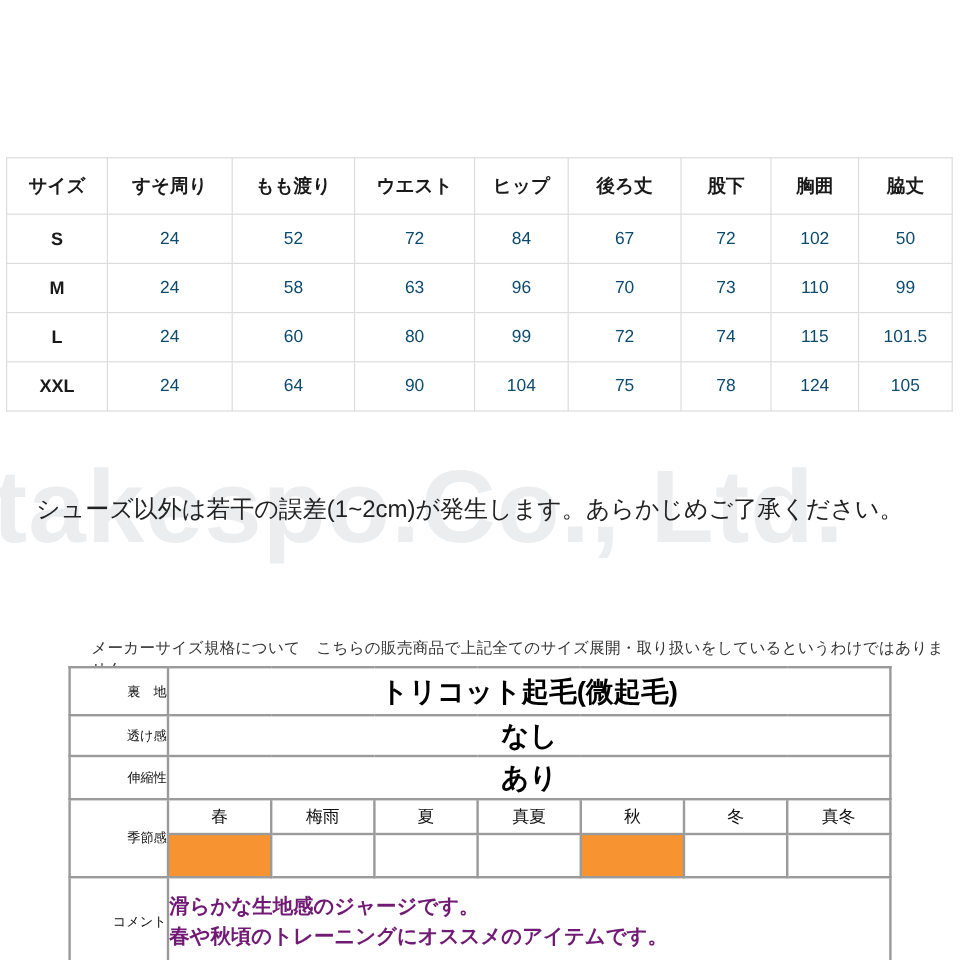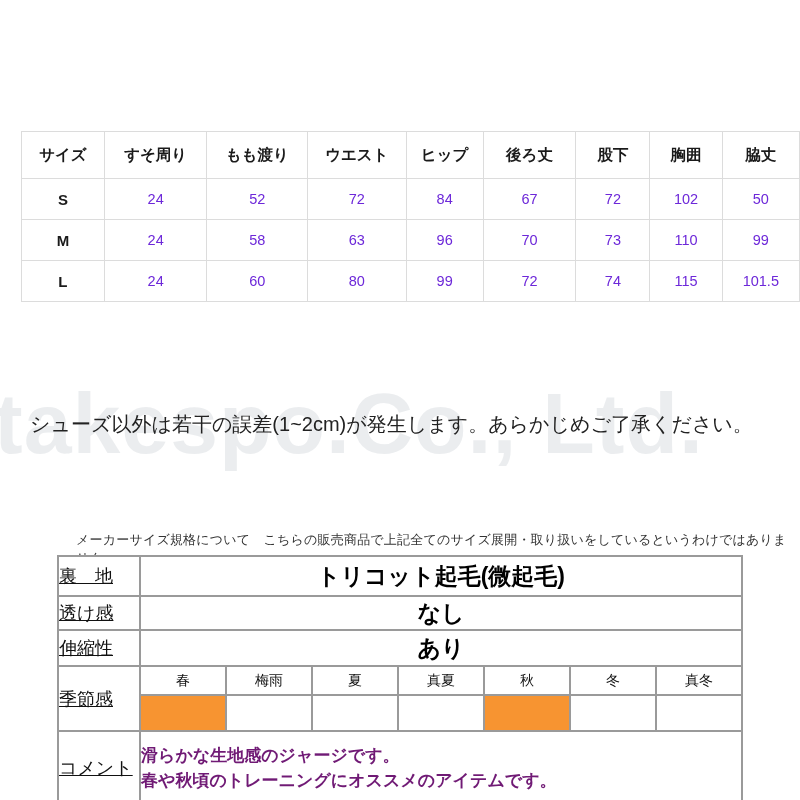--- a/index.html
+++ b/index.html
@@ -9,48 +9,48 @@
   }
   
   .watermark {
     position:absolute; left:-6px; top:374px; z-index:0;
     font-size:86px; font-weight:bold; letter-spacing:1px; white-space:nowrap;
     color:rgba(188,196,202,0.30); user-select:none;
   }
   
   .size-table {
     position:absolute; left:5px; top:131px; z-index:1;
-    border-collapse:collapse; table-layout:fixed;margin-left:16px;
+    border-collapse:collapse; table-layout:fixed;
   }
   .size-table th, .size-table td {
     border:1px solid #dcdcdc; text-align:center; vertical-align:middle;
     padding:0; background:transparent;
   }
   .size-table th { height:46px; font-size:15.5px; font-weight:bold; color:#1a1a1a; }
-  .size-table td { height:40px; font-size:14.5px; color:#6d28d9; font-weight:normal; }
+  .size-table td { height:40px; font-size:14.5px; color:#0c4a6e; font-weight:normal; }
   .size-table td.size-name { font-size:15px; font-weight:bold; color:#1a1a1a; }
   
   .note {
     position:absolute; left:30px; top:411px; z-index:1;
     font-size:20px; color:#222;
   }
   
   .maker-note {
     position:absolute; left:76px; top:531px; z-index:1;
     font-size:13px; color:#333; letter-spacing:0.2px;
   }
   
   .spec-table {
     position:absolute; left:57px; top:555px; z-index:1;
     border-collapse:collapse; table-layout:fixed;
   }
   .spec-table th, .spec-table td {
     border:2px solid #9a9a9a; padding:0; vertical-align:middle; background:#fff;
   }
-  .spec-label { font-size:18px; font-weight:normal; color:#111; text-align:left;text-decoration:underline; }
+  .spec-label { font-size:11px; font-weight:normal; color:#111; text-align:right; }
   .spec-value {
     font-size:23px; font-weight:bold; color:#000; text-align:center;
     padding-left:22px; font-family:"Liberation Sans","DejaVu Sans",sans-serif;
   }
   .row-lining  .spec-value { font-size:23px; }
   .row-lining  td, .row-lining th  { height:38px; }
   .row-sheer   td, .row-sheer th   { height:32px; }
   .row-stretch td, .row-stretch th { height:34px; }
   .season-name { height:27px; font-size:14px; color:#111; text-align:center; font-weight:normal; }
   .mark-cell { height:34px; background:#fff; }
@@ -118,20 +118,31 @@
         <td class="size-name">L</td>
         <td>24</td>
         <td>60</td>
         <td>80</td>
         <td>99</td>
         <td>72</td>
         <td>74</td>
         <td>115</td>
         <td>101.5</td>
       </tr>
+      <tr>
+        <td class="size-name">XXL</td>
+        <td>24</td>
+        <td>64</td>
+        <td>90</td>
+        <td>104</td>
+        <td>75</td>
+        <td>78</td>
+        <td>124</td>
+        <td>105</td>
+      </tr>
     </tbody>
   </table>
 
   <div class="note">シューズ以外は若干の誤差(1~2cm)が発生します。あらかじめご了承ください。</div>
 
   <div class="maker-note">メーカーサイズ規格について　こちらの販売商品で上記全てのサイズ展開・取り扱いをしているというわけではありません。</div>
 
   <table class="spec-table">
     <colgroup>
       <col style="width:82px">

